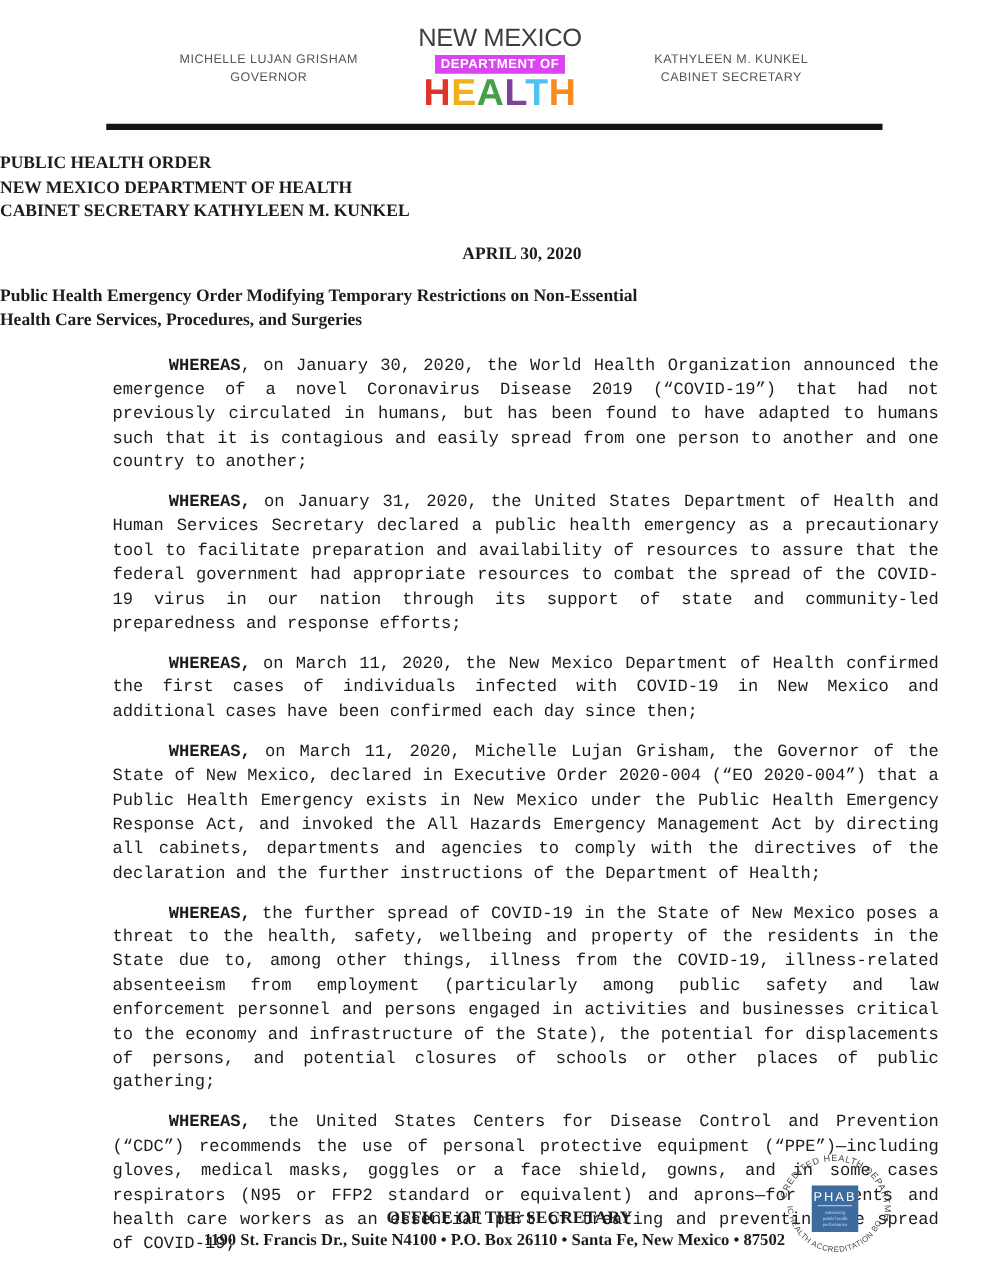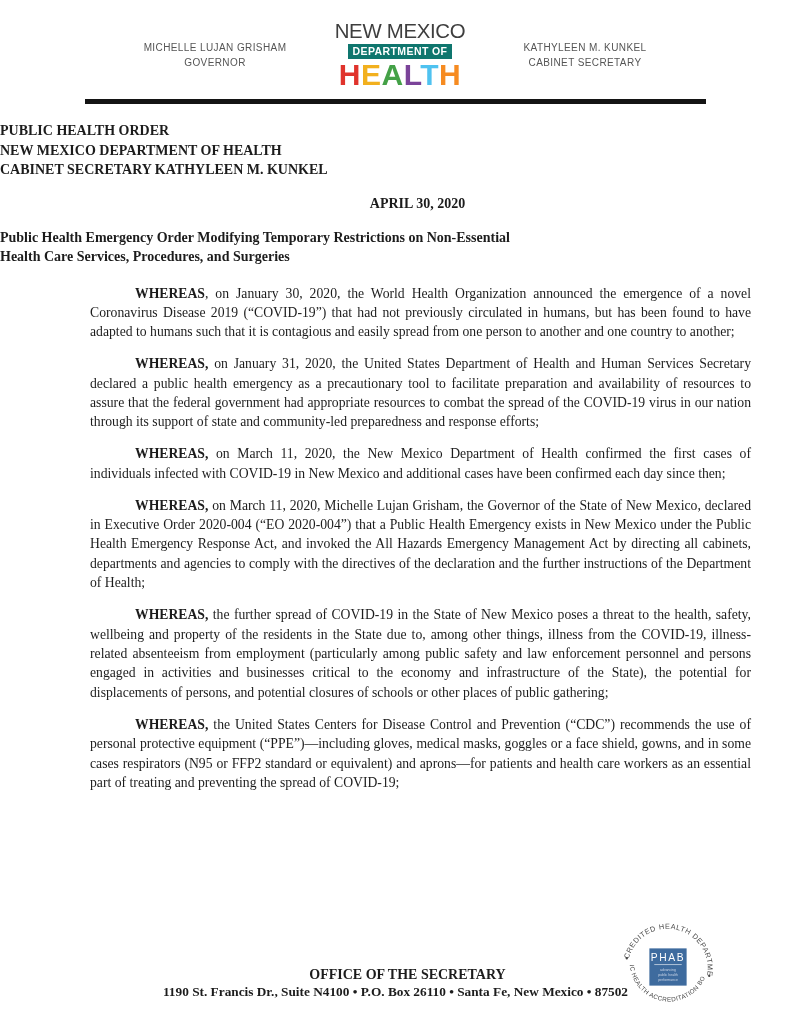--- a/index.html
+++ b/index.html
@@ -70,21 +70,21 @@
   }
   .title-date { margin-top:16px; text-align:center; font-weight:bold; font-size:14px;margin-left:44px; }
   .title-subject {
     margin-top:16px;
     font-weight:bold;
     font-size:14px;
     line-height:19.5px;
   }
 
   
-  .doc-body { padding:17px 40px 0 90px; }
+  .doc-body { padding:17px 40px 0 90px;font-family:Liberation Mono, monospace; }
   .body-para {
     margin:0 0 12.5px 0;
     font-size:13.7px;
     line-height:19.4px;
     text-align:justify;
     text-indent:45px;
   }
   .lead { font-weight:bold; }
 
   
@@ -132,21 +132,21 @@
 
 <div class="page">
 
   <div class="masthead">
     <div class="official">
       <div>MICHELLE LUJAN GRISHAM</div>
       <div>GOVERNOR</div>
     </div>
     <div class="logo">
       <div class="logo-nm">NEW MEXICO</div>
-      <div class="logo-dept" style="background: #0f766e;">DEPARTMENT OF</div>
+      <div class="logo-dept" style="background: #d946ef;">DEPARTMENT OF</div>
       <div class="logo-health"><span style="color: rgb(224, 51, 44);">H</span><span style="color: rgb(242, 176, 30);">E</span><span style="color: rgb(68, 161, 71);">A</span><span style="color: rgb(123, 67, 153);">L</span><span style="color: rgb(79, 194, 240);">T</span><span style="color: rgb(246, 139, 33);">H</span></div>
     </div>
     <div class="official">
       <div>KATHYLEEN M. KUNKEL</div>
       <div>CABINET SECRETARY</div>
     </div>
   </div>
 
   <div class="rule"></div>
 

